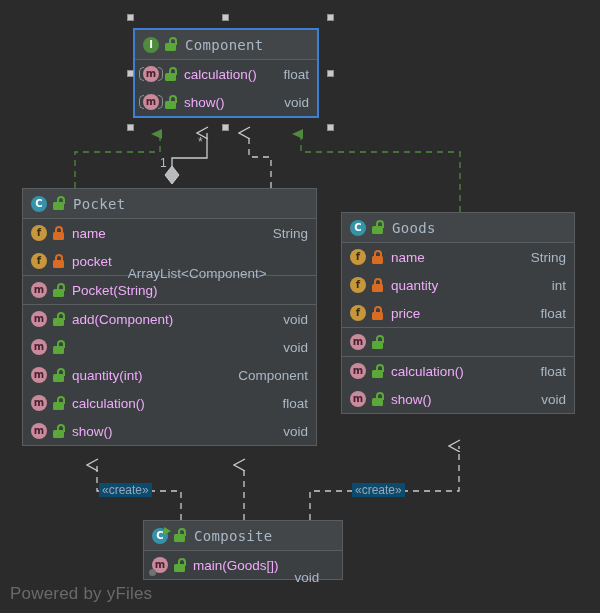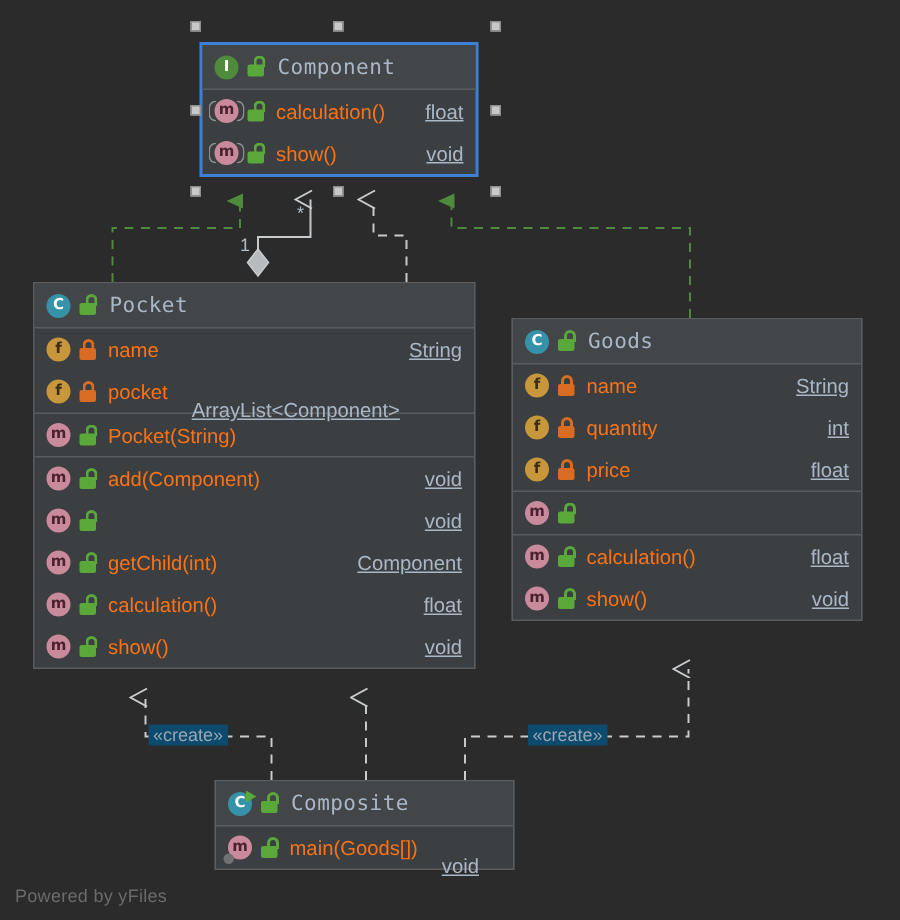--- a/index.html
+++ b/index.html
@@ -42,22 +42,22 @@
   .section{border-bottom:1px solid #5a5d5f;}
   .section:last-child{border-bottom:none;}
   .member{
     display:flex;align-items:center;
     height:28px;
     padding:0 8px;
     box-sizing:border-box;
     font-size:13.5px;
     white-space:nowrap;
   }
-  .member .m-name{margin-left:8px;color:#f97316;}
-  .member .m-type{margin-left:auto;padding-left:10px;color:#a9b7c6;text-decoration:underline;}
+  .member .m-name{margin-left:8px;color:#f0abfc;}
+  .member .m-type{margin-left:auto;padding-left:10px;color:#a9b7c6;}
   .member .m-type.inline{margin-left:6px;margin-top:25px;}
 
   
   .ico{
     position:relative;
     display:inline-block;
     width:16px;height:16px;
     flex:0 0 16px;
   }
   .ico .disc{
@@ -151,21 +151,21 @@
   }
   .mult-label{
     position:absolute;
     font-size:12px;
     color:#b5bcc4;
     background:transparent;
     white-space:nowrap;
   }
   #watermark{
     position:absolute;left:10px;bottom:9px;
-    font-size:12px;
+    font-size:17px;
     color:#6a6a6a;
     letter-spacing:0.2px;
   }
 </style>
 </head>
 <body>
 
 <div id="canvas">
 
   <svg id="edges" viewBox="0 0 600 613">
@@ -341,21 +341,21 @@
         <span class="m-type">void</span>
       </div>
       <div class="member">
         <span class="ico ico-method">
             <span class="disc">m</span>
           </span>
         <span class="lock lock-public">
             <span class="shackle"></span>
             <span class="body"></span>
           </span>
-        <span class="m-name">getChild(int)</span>
+        <span class="m-name">quantity(int)</span>
         <span class="m-type">Component</span>
       </div>
       <div class="member">
         <span class="ico ico-method">
             <span class="disc">m</span>
           </span>
         <span class="lock lock-public">
             <span class="shackle"></span>
             <span class="body"></span>
           </span>

